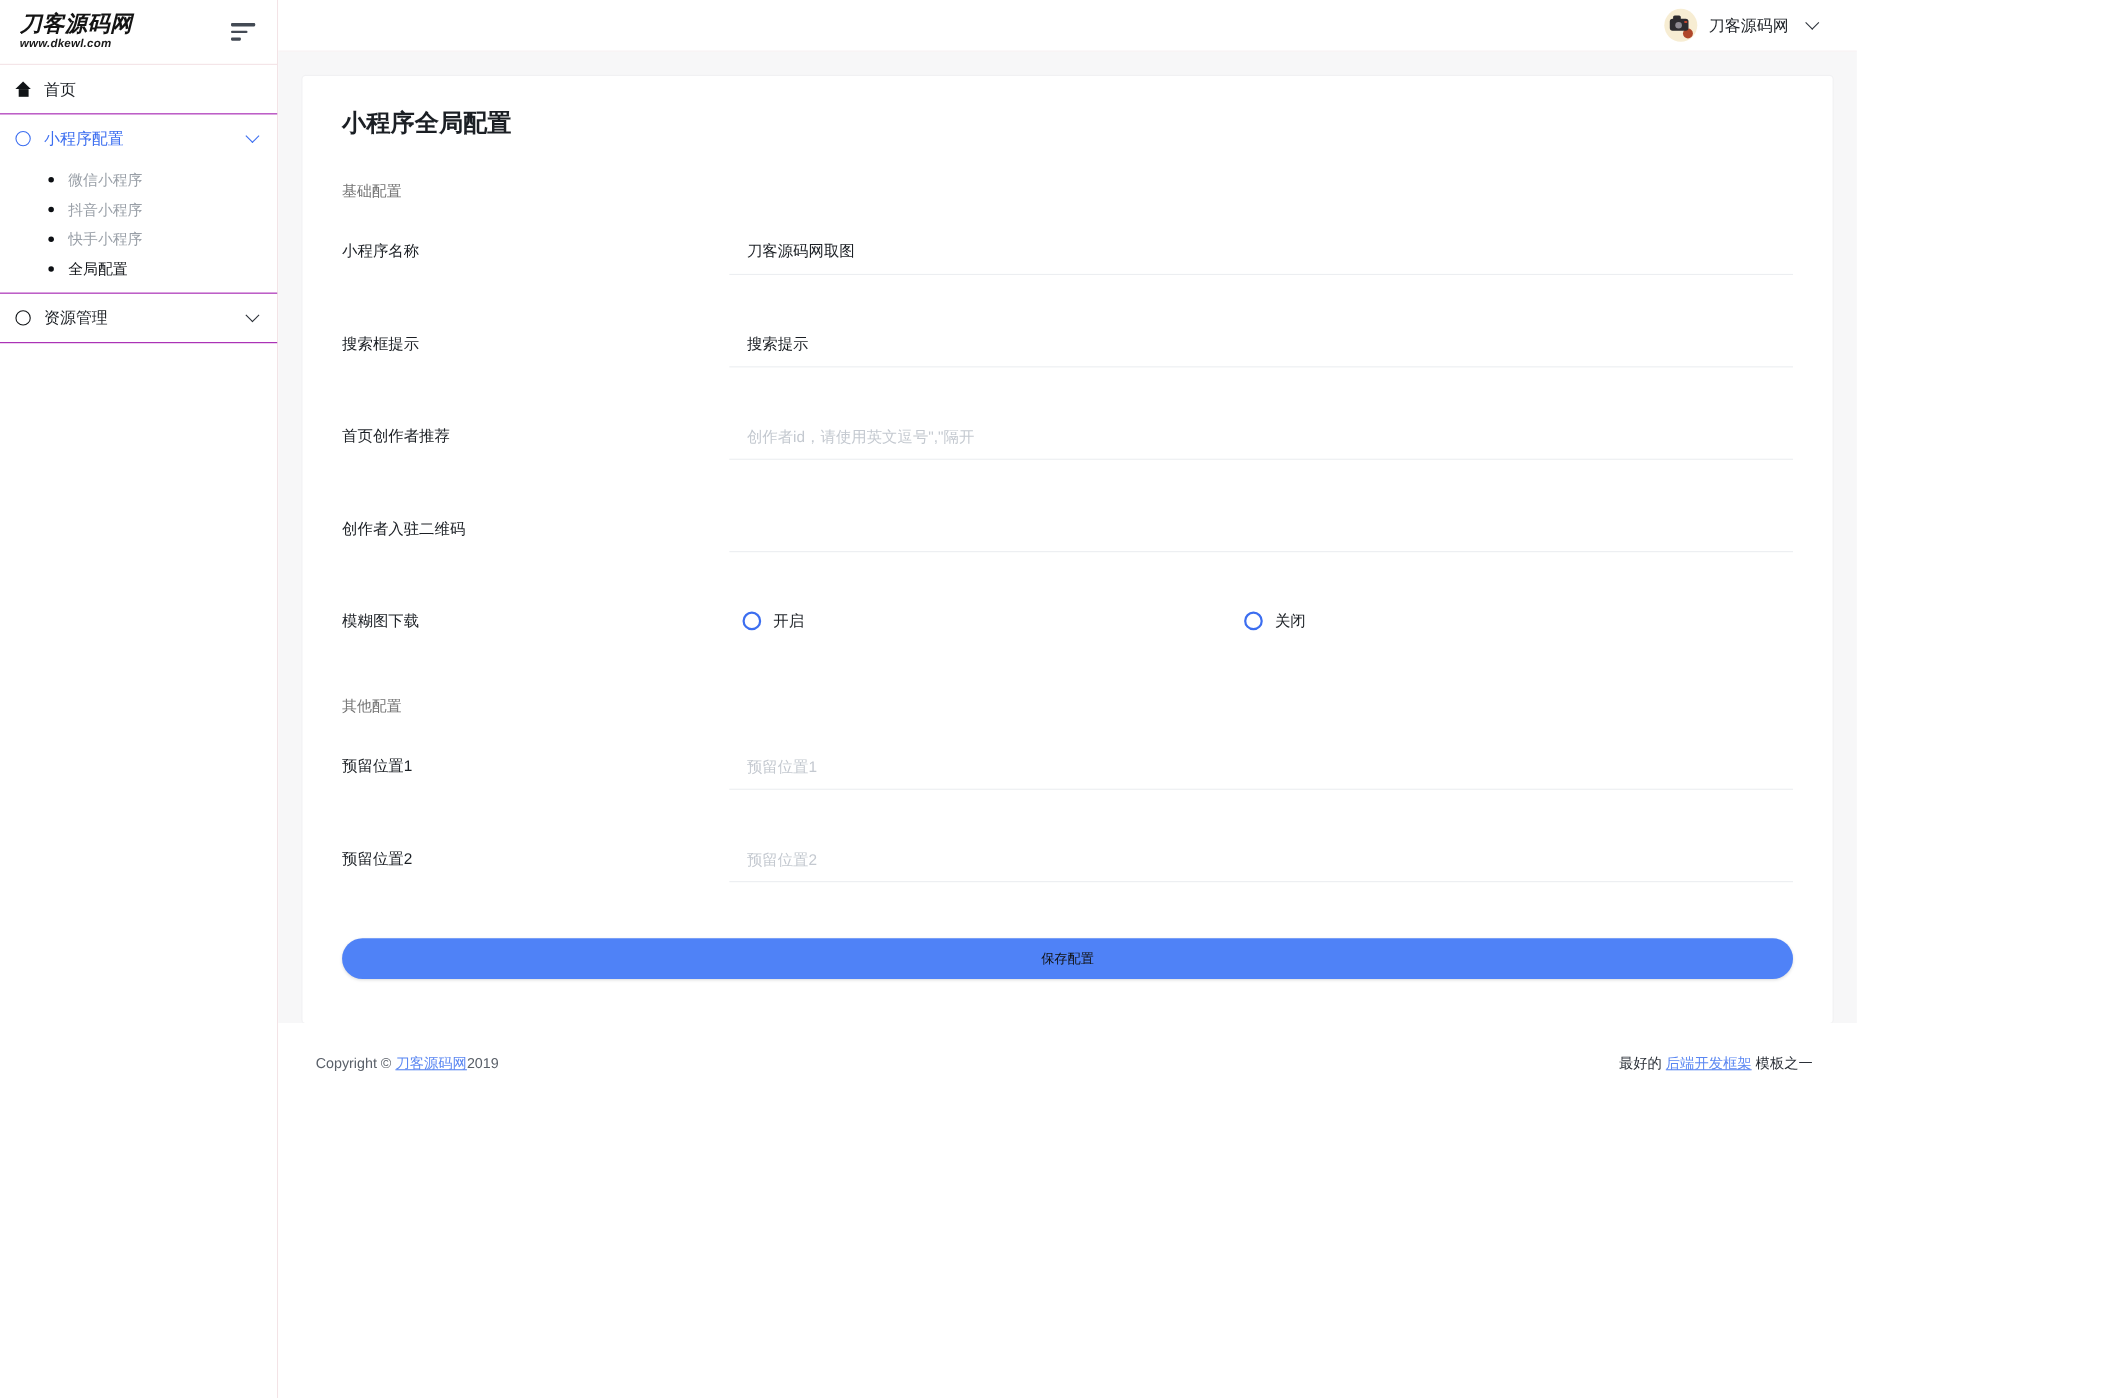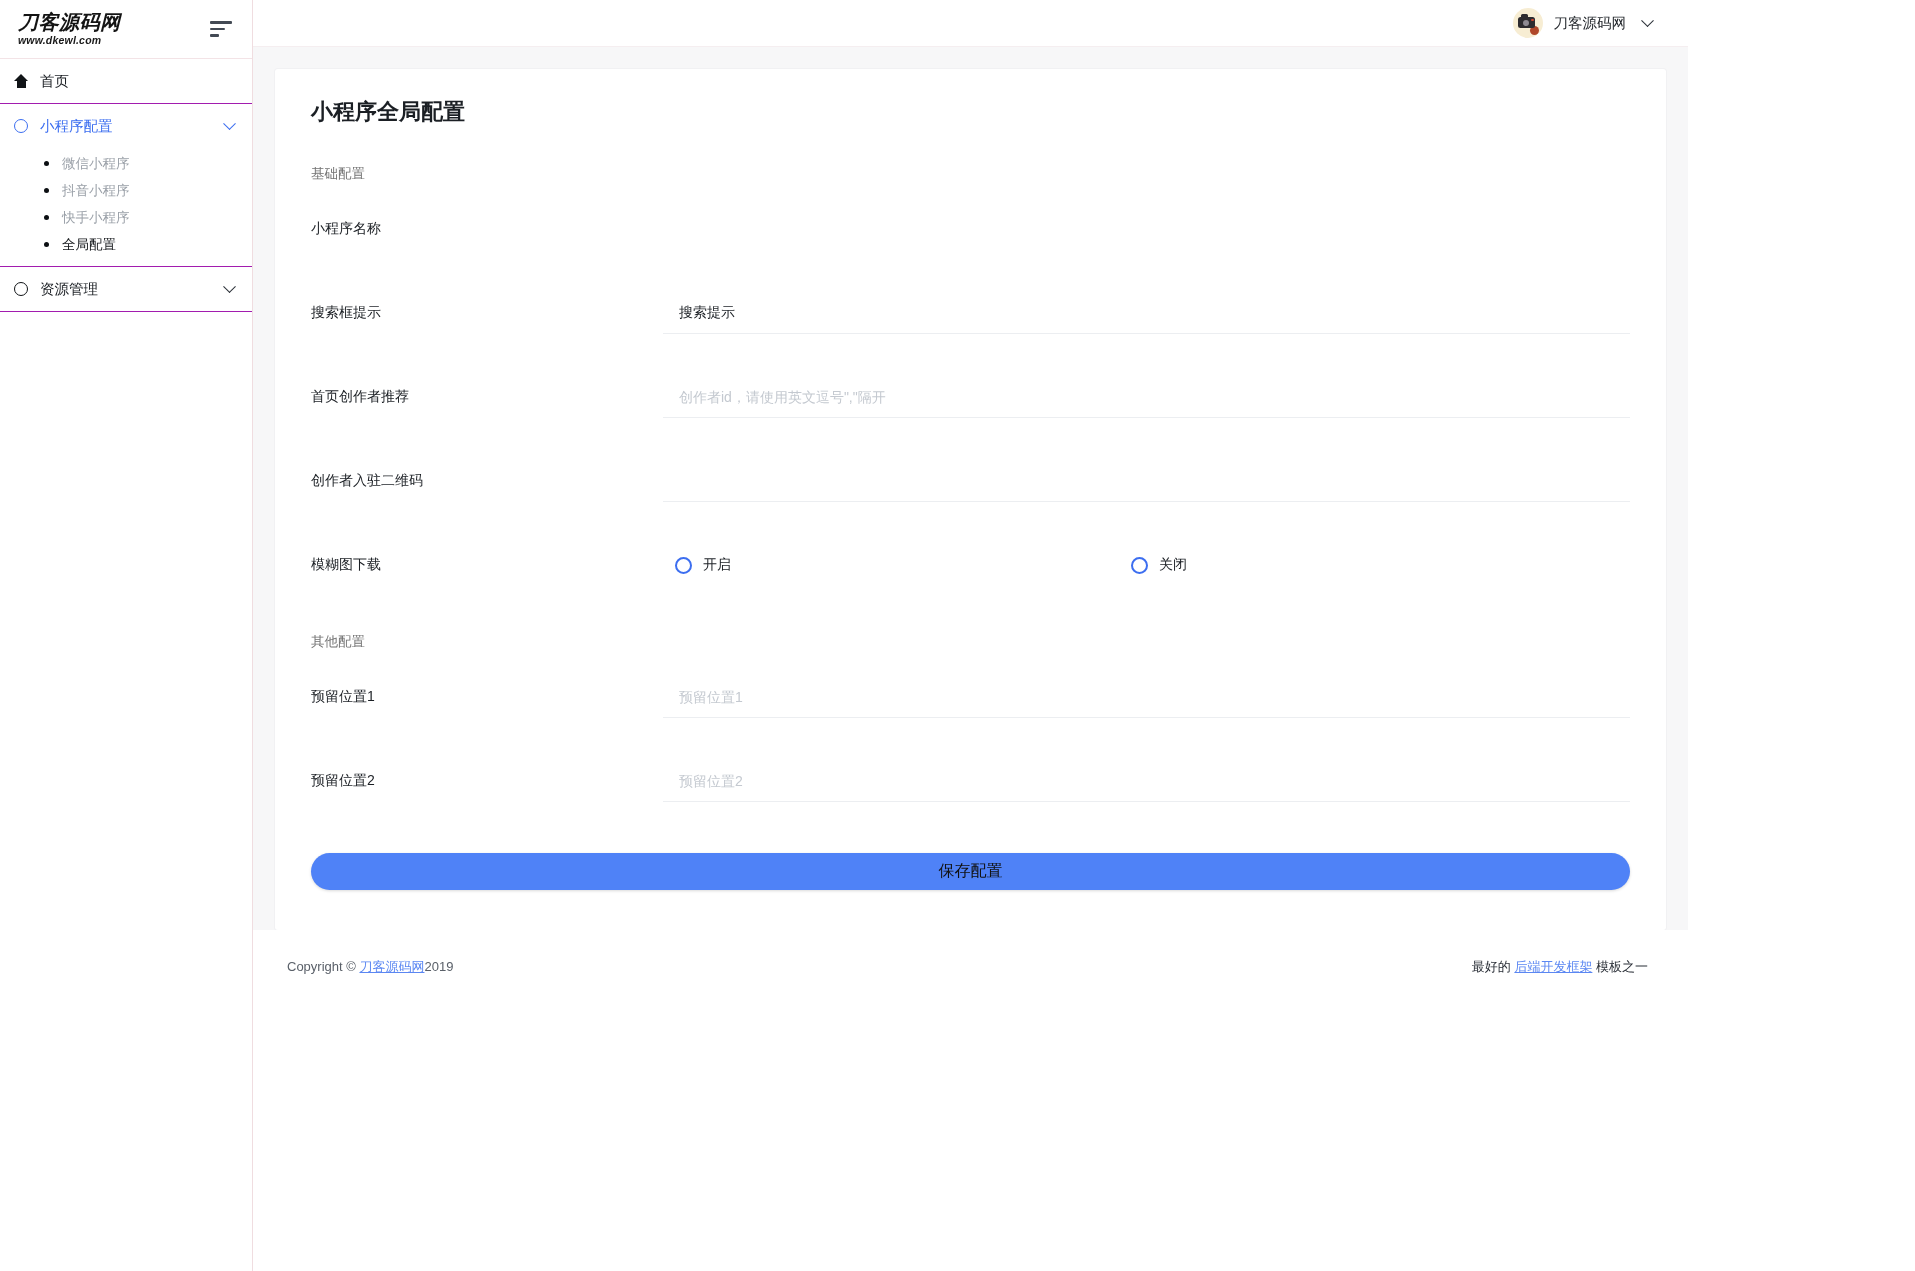--- a/index.html
+++ b/index.html
@@ -123,30 +123,30 @@
   .field { flex: 1; }
   .input {
     width: 100%; height: 42px; border: none; border-bottom: 1px solid #eceef1;
     font-size: 14px; color: #1b1f24; background: transparent;
     padding: 0 0 0 16px; outline: none;
     font-family: "Liberation Sans", "DejaVu Sans", sans-serif;
   }
   .input::placeholder { color: #c4c9d0; }
 
   .radio-field { flex: 1; display: flex; align-items: center; }
-  .radio-opt { display: flex; align-items: flex-end; gap: 11px; cursor: pointer; }
+  .radio-opt { display: flex; align-items: flex-start; gap: 11px; cursor: pointer; }
   .radio-opt:first-child { margin-left: 12px; }
   .radio-opt:nth-child(2) { margin-left: 400px; }
   .radio-mark { width: 17px; height: 17px; border-radius: 50%; border: 2.2px solid #3c6ef0; }
   .radio-text { font-size: 14px; color: #1b1f24; }
 
   .save-btn {
     display: block; width: 100%; margin-top: 30px; height: 37px;
     background: #4f82f7; color: #111; border: none; border-radius: 19px;
-    font-size: 16px; cursor: pointer; box-shadow: 0 1px 3px rgba(0,0,0,.15);
+    font-size: 12px; cursor: pointer; box-shadow: 0 1px 3px rgba(0,0,0,.15);
     font-family: "Liberation Sans", "DejaVu Sans", sans-serif;
   }
 
   .footer {
     height: 74px; min-height: 74px; background: #ffffff;
     display: flex; align-items: center; justify-content: space-between;
     padding: 0 40px 0 34px; font-size: 13px; color: #5a6069;
   }
   .lnk { color: #5b87f2; text-decoration: underline; cursor: pointer; }
   .footer-right { font-size: 13px; color: #2b3038; }
@@ -240,20 +240,23 @@
 
     <div class="content-wrap">
       <div class="card">
 
         <h1 class="page-title">小程序全局配置</h1>
 
         <div class="section-label">基础配置</div>
 
         <div class="form-row">
           <div class="form-label">小程序名称</div>
+          <div class="field">
+            <input class="input" value="刀客源码网取图" style="">
+          </div>
         </div>
 
 
         <div class="form-row">
           <div class="form-label">搜索框提示</div>
           <div class="field">
             <input class="input" value="搜索提示" style="">
           </div>
         </div>
 

